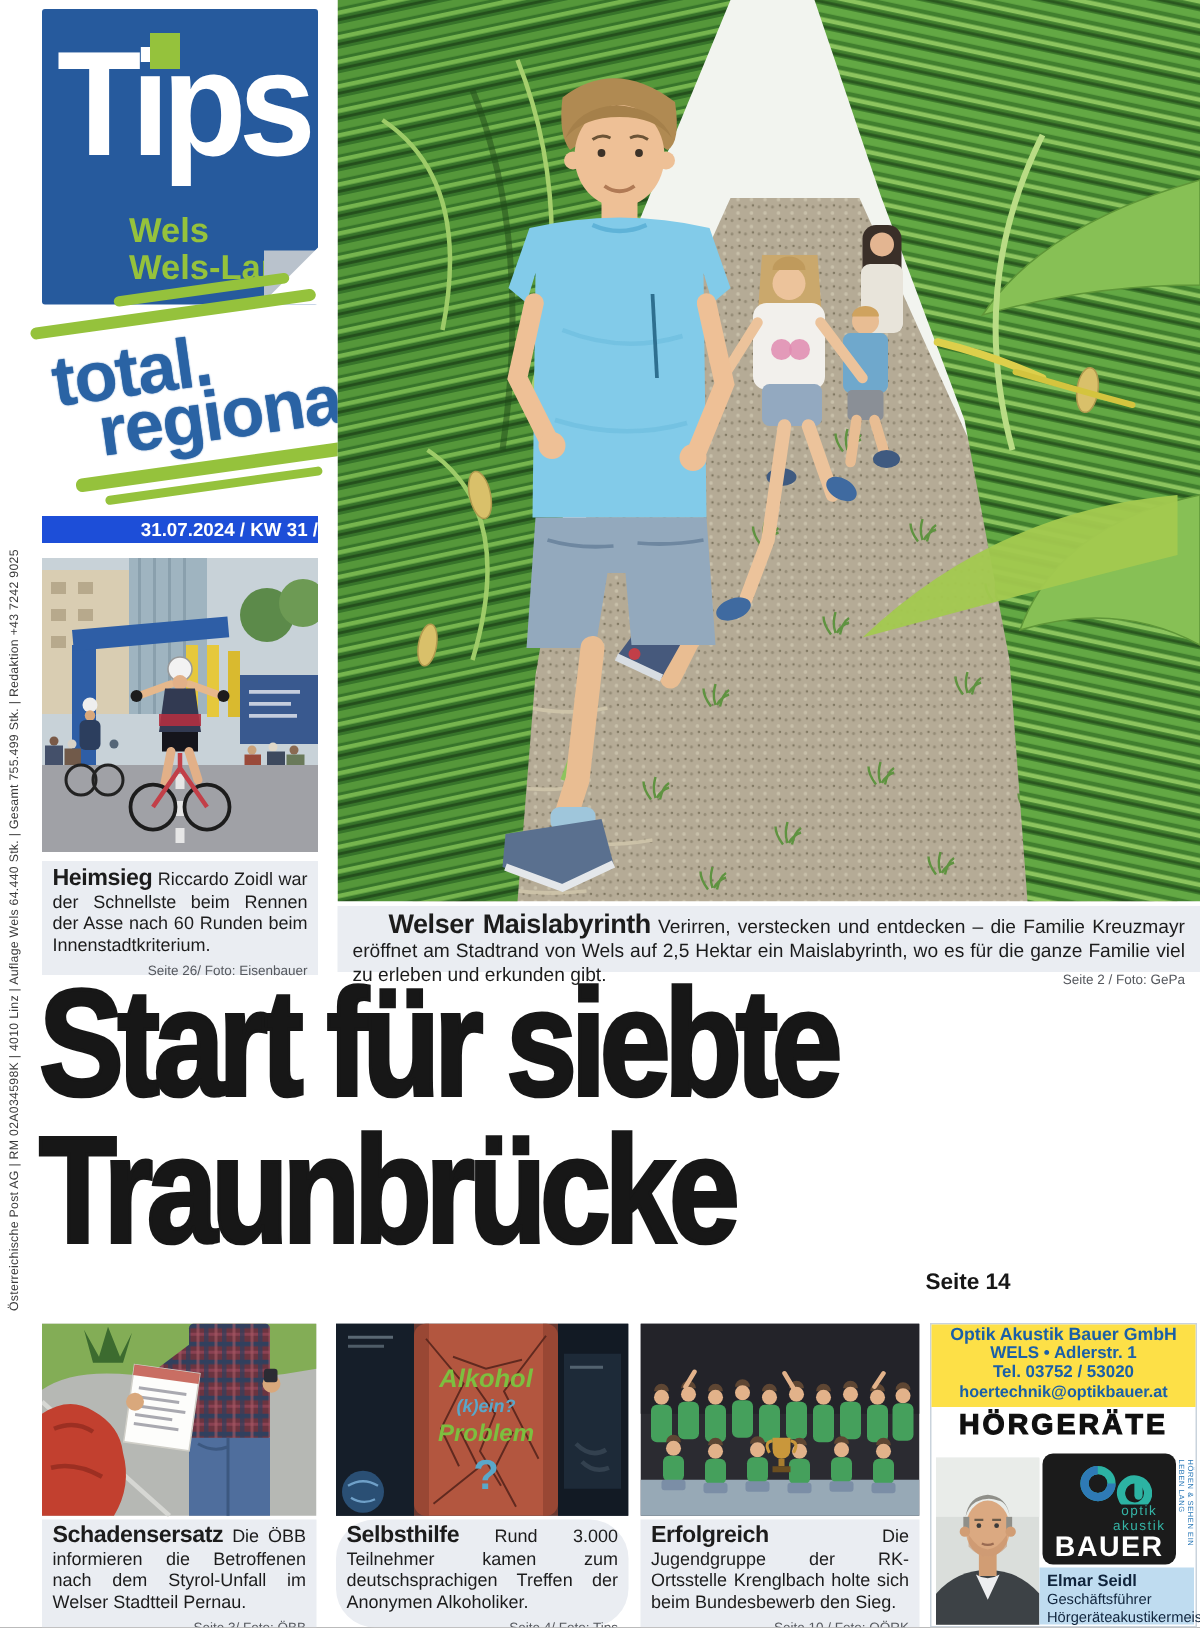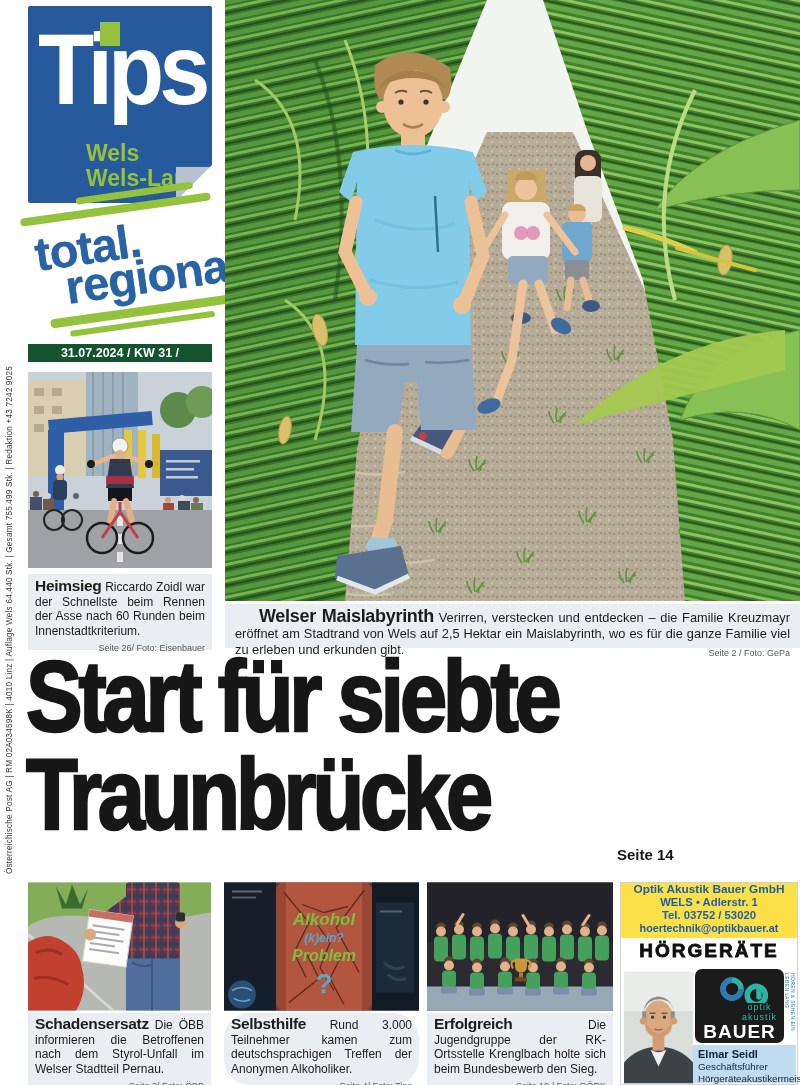--- a/index.html
+++ b/index.html
@@ -22,22 +22,22 @@
   .stroke{background:#95c23c;border-radius:4px;}
   .s1{width:118px;height:7px;margin-left:58px;}
   .s2{width:192px;height:8px;margin:6px 0 0 0;}
   .stamp-l1{font-size:47px;font-weight:800;color:#2a63a4;letter-spacing:-1px;line-height:0.92;margin:8px 0 0 10px;
             text-shadow:0 0 1px #2a63a4;}
   .stamp-l2{font-size:47px;font-weight:800;color:#2a63a4;letter-spacing:-1px;line-height:0.92;margin:-6px 0 0 36px;
             text-shadow:0 0 1px #2a63a4;}
   .s3{width:196px;height:9px;margin:8px 0 0 16px;}
   .s4{width:146px;height:6px;margin:5px 0 0 34px;}
 
-  .date-bar{position:absolute;left:28px;top:344px;width:184px;height:18px;background:#14532d;color:#fff;
-            font-weight:700;font-size:12.5px;line-height:18px;text-align:center;}
+  .date-bar{position:absolute;left:28px;top:344px;width:184px;height:18px;background:#1d4ed8;color:#fff;
+            font-weight:700;font-size:12.5px;line-height:18px;text-align:right;}
 
   
   .imprint{position:absolute;left:5px;top:362px;height:512px;width:15px;
            writing-mode:vertical-rl;transform:rotate(180deg);font-size:8.2px;color:#3a3a3a;letter-spacing:.2px;
            white-space:nowrap;}
 
   
   .photo{position:absolute;display:block;}
   .cyclist-photo{left:28px;top:372px;width:184px;height:196px;}
   .main-photo{left:225px;top:0;width:575px;height:601px;}

